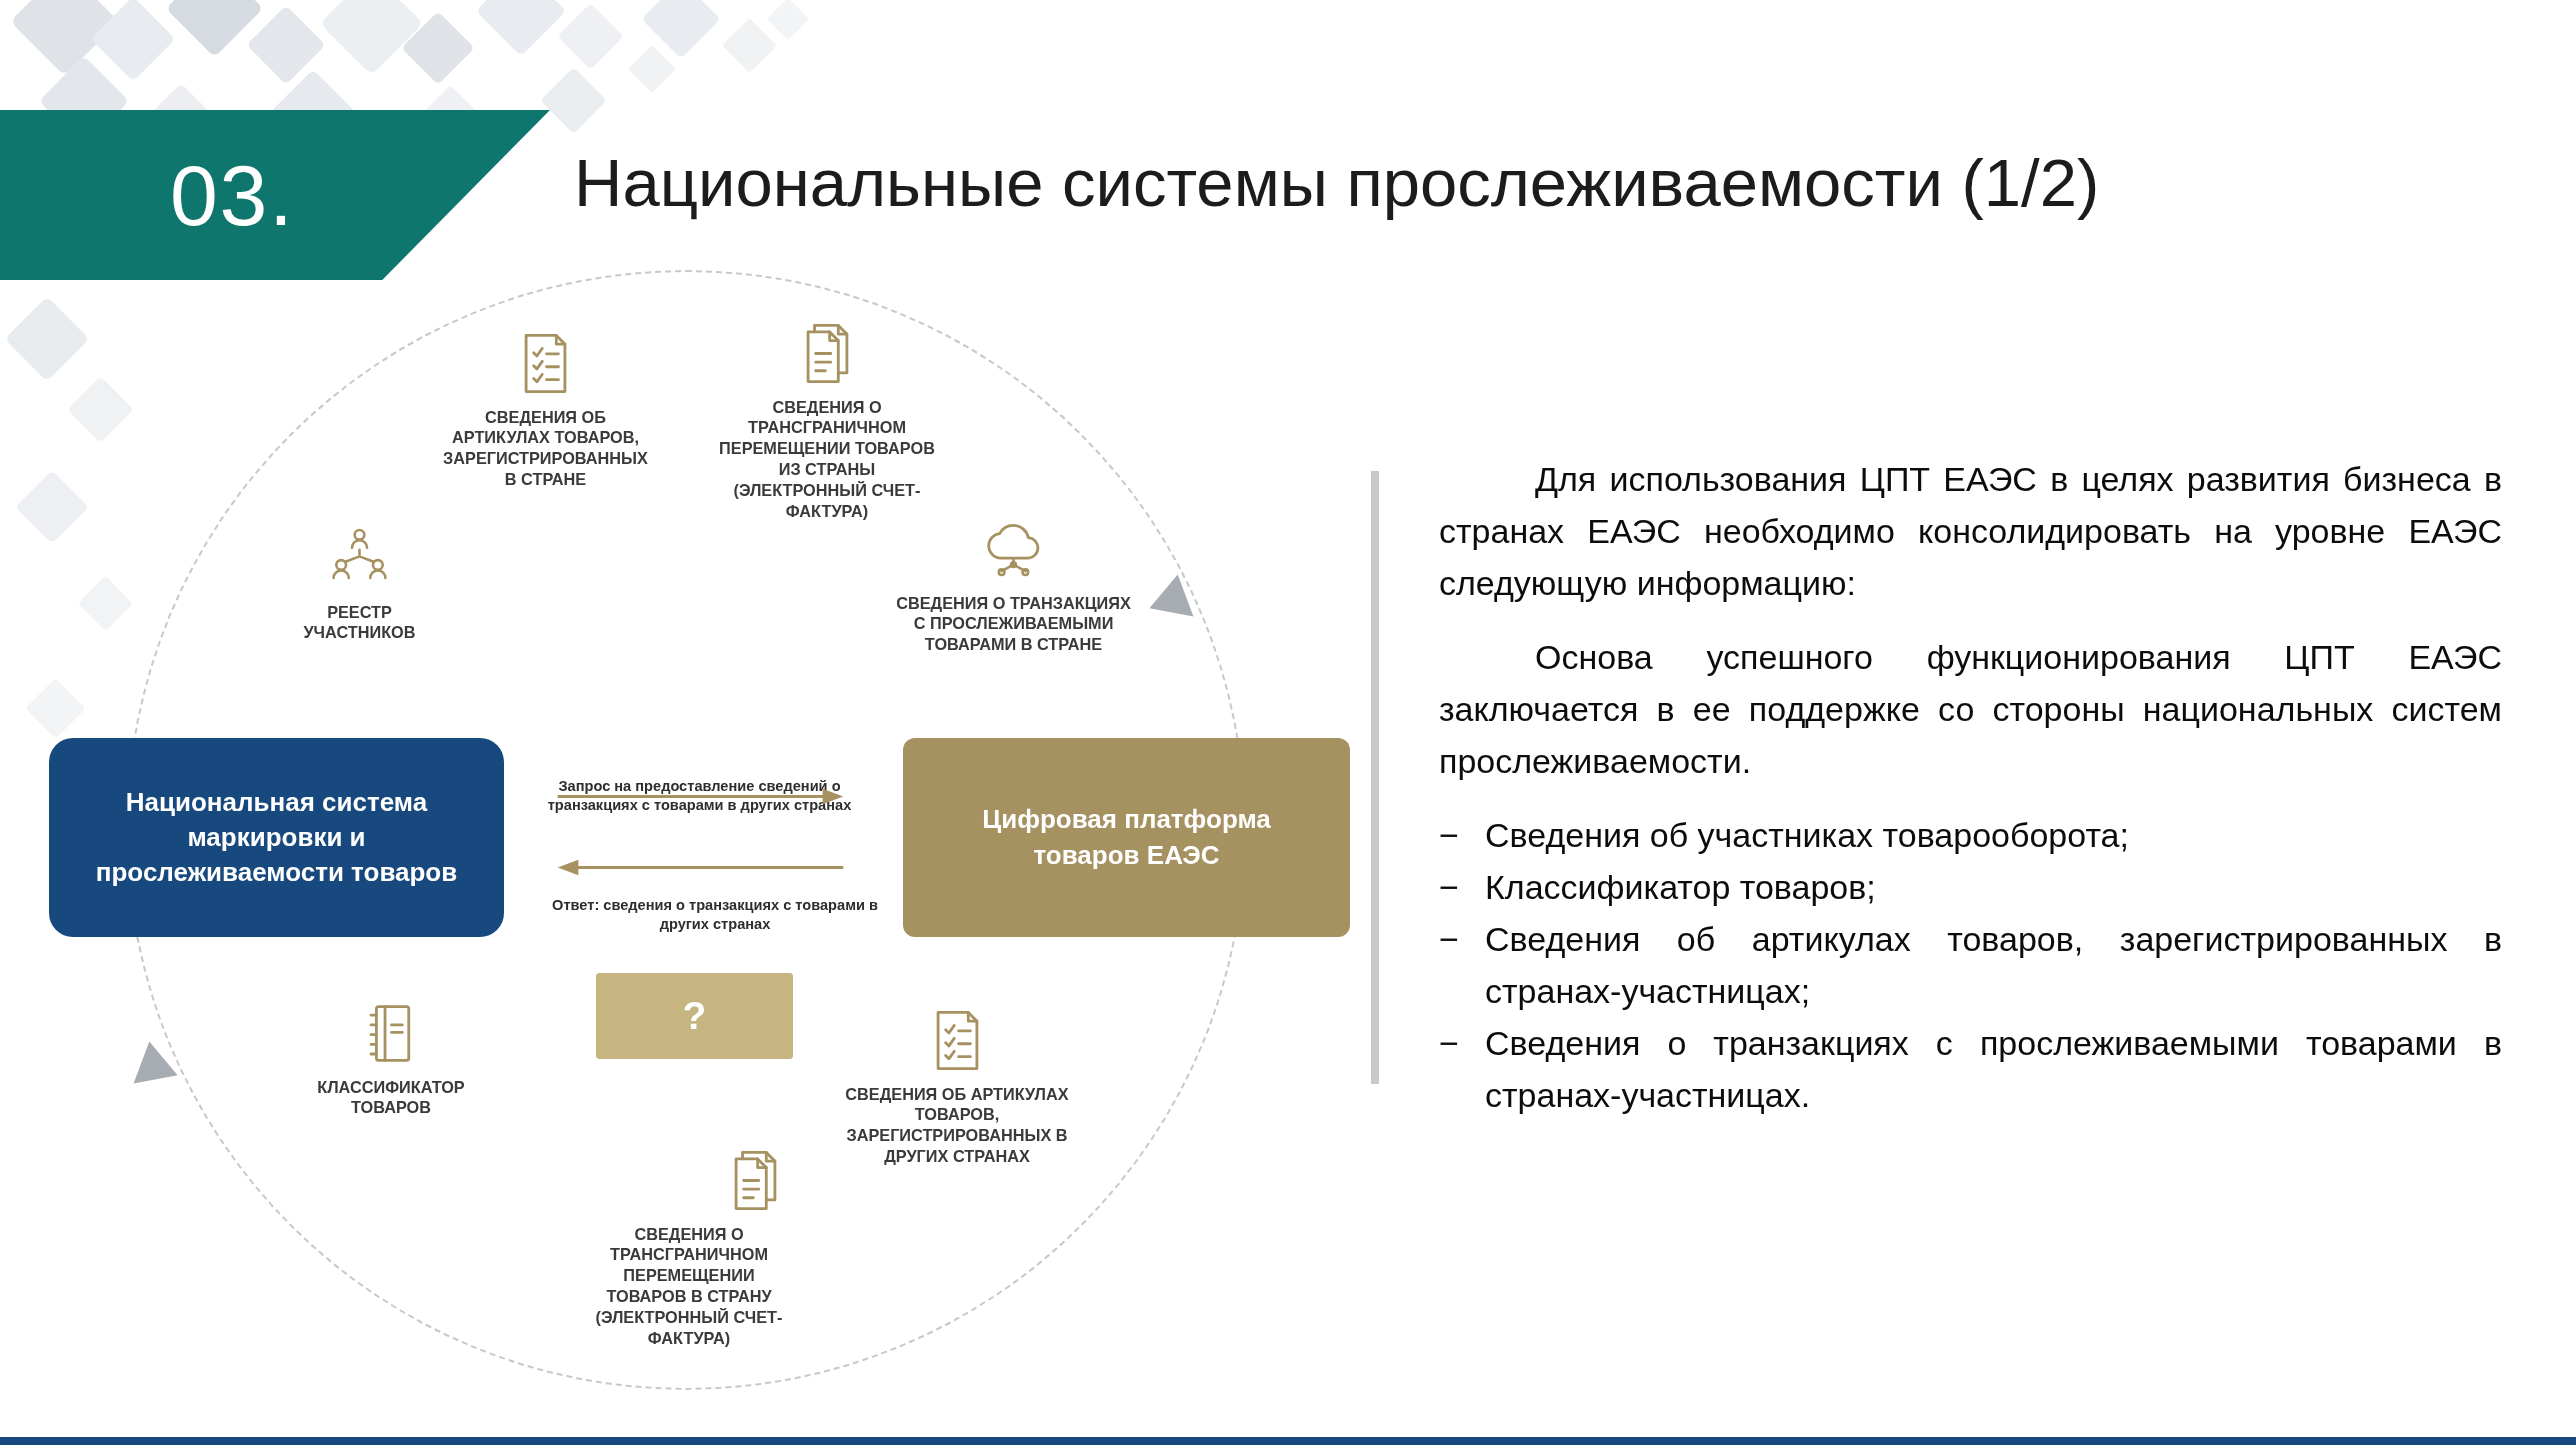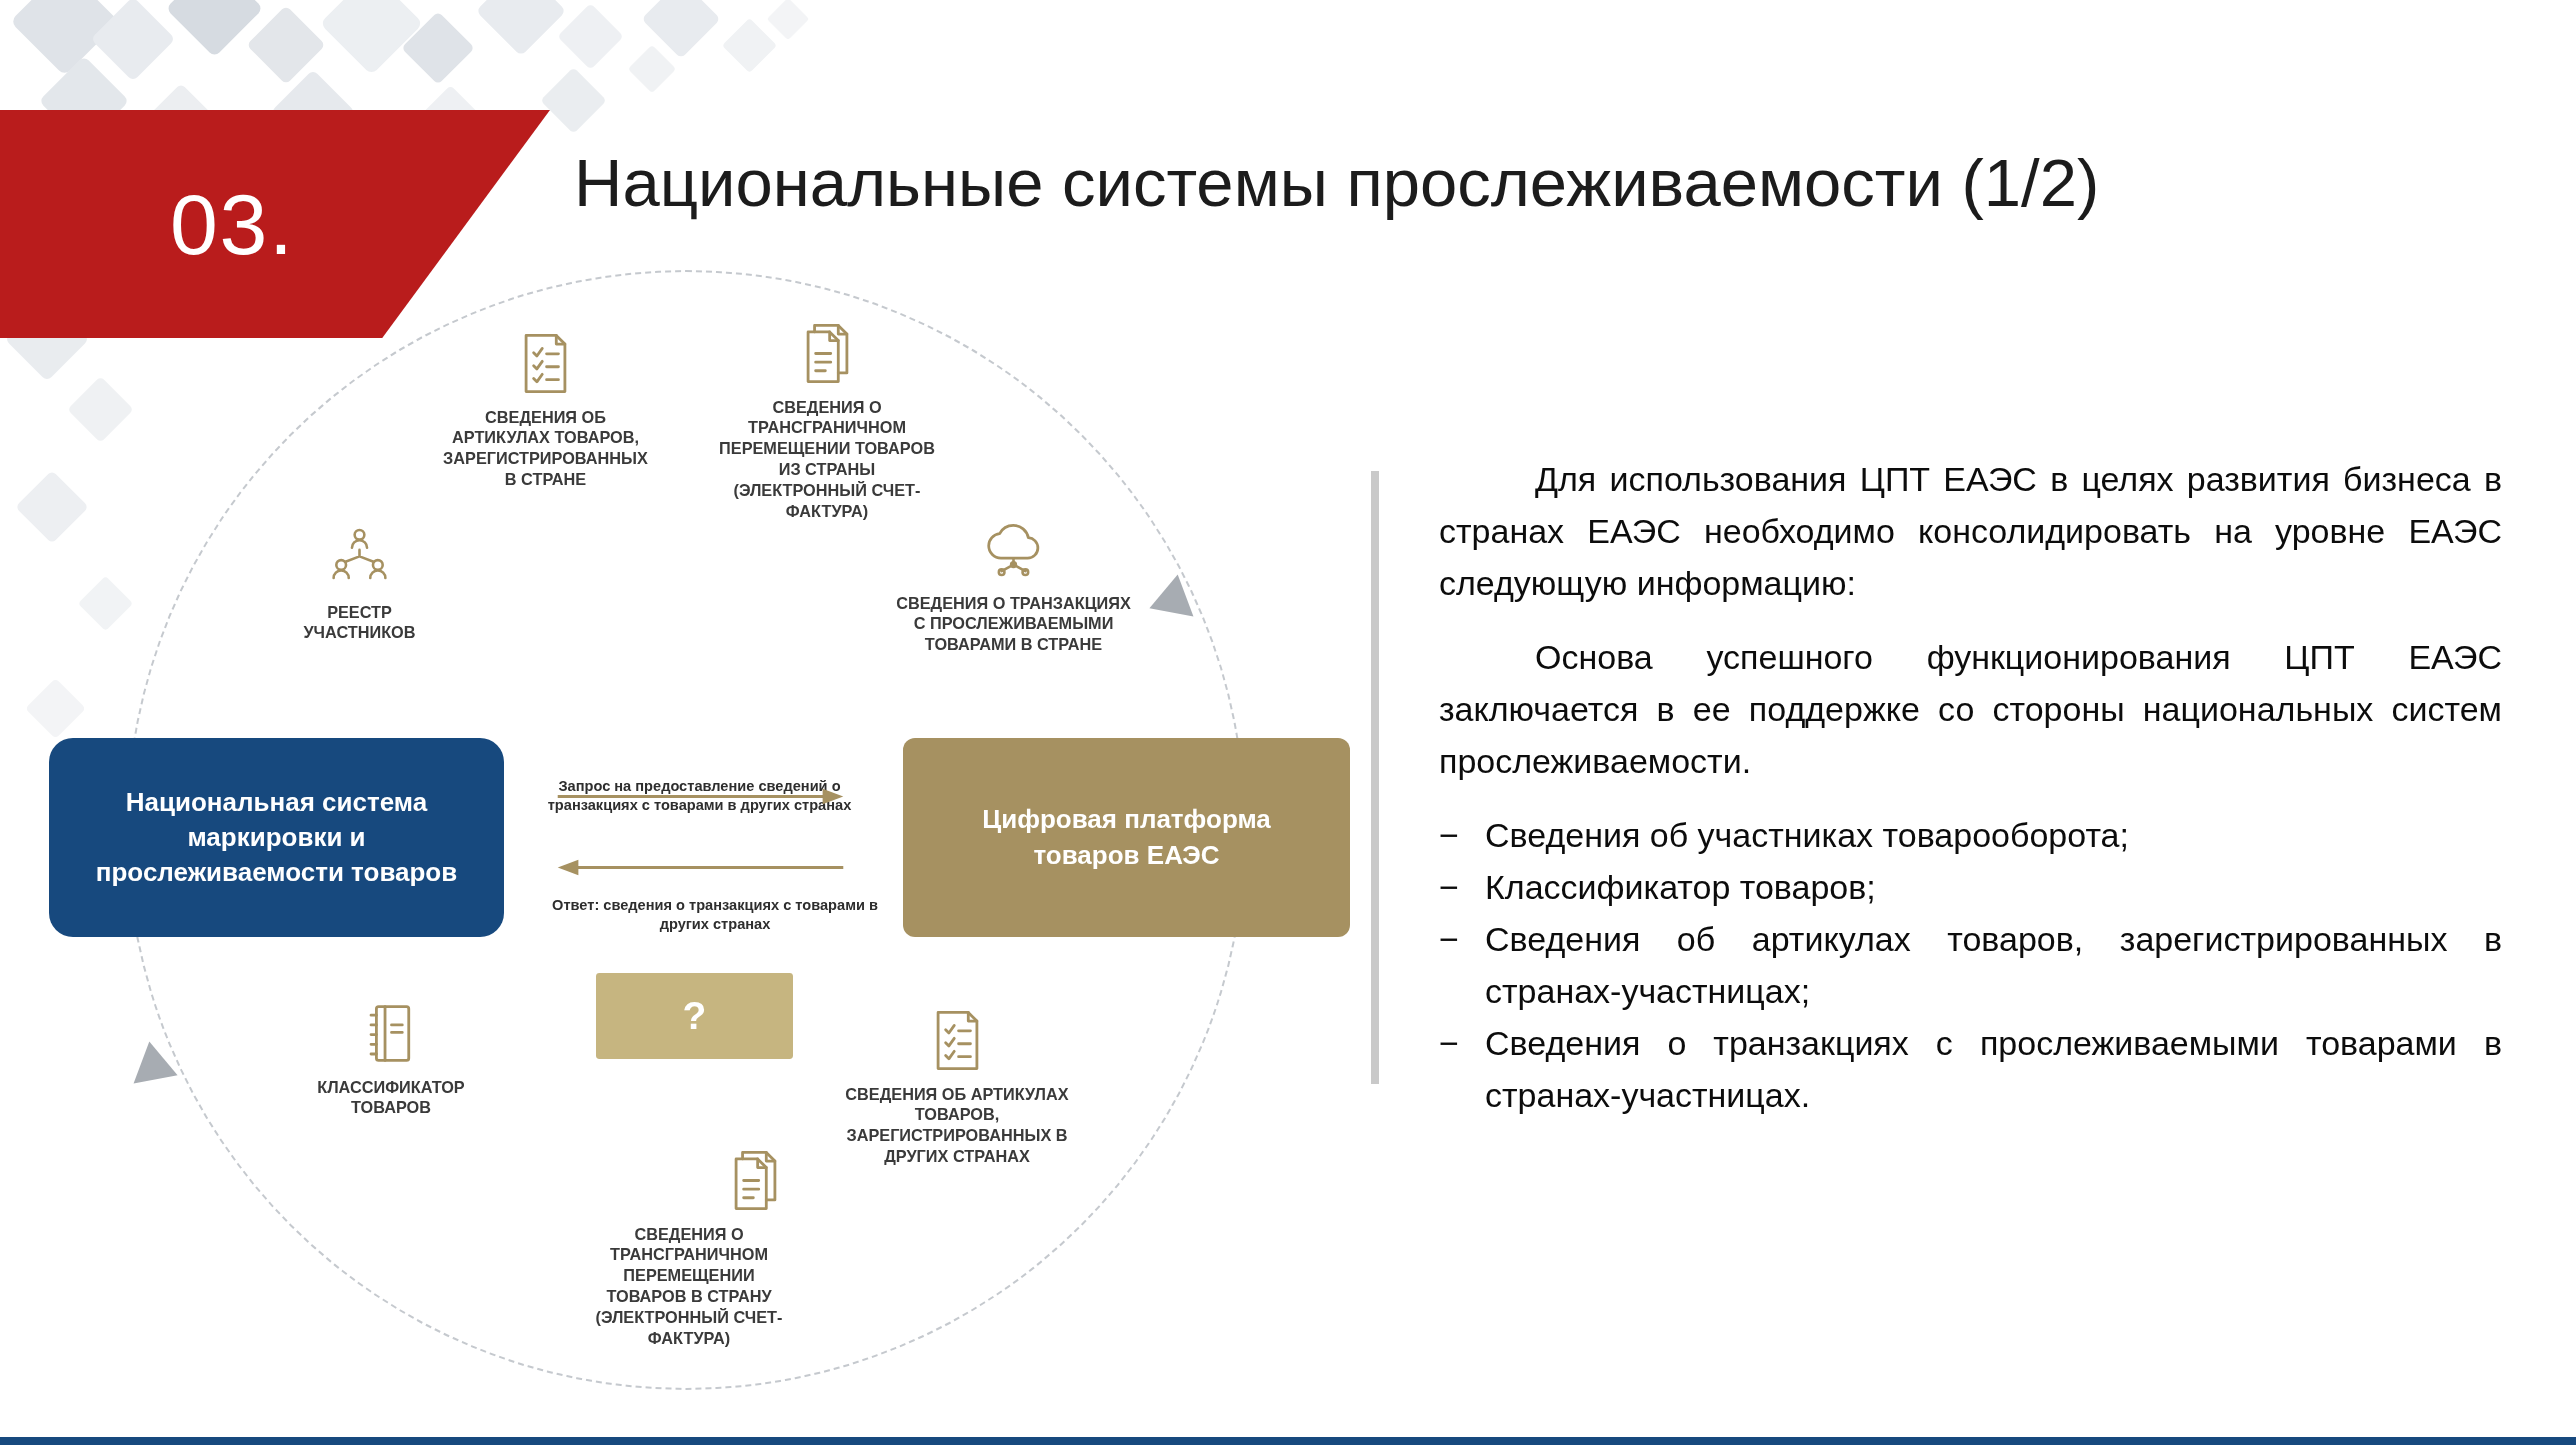--- a/index.html
+++ b/index.html
@@ -5,22 +5,22 @@
   html,body{margin:0;padding:0;background:#ffffff;}
   .slide{
     position:relative; width:2576px; height:1449px; overflow:hidden;
     background:#ffffff; font-family:"Liberation Sans", sans-serif;
   }
   
   .bg{position:absolute;inset:0;z-index:0;}
   .bg i{position:absolute;display:block;transform:rotate(45deg);border-radius:10%;}
   
   .banner{
-    position:absolute;left:0;top:110px;width:550px;height:228px;z-index:3;
-    background:#b91c1c;
+    position:absolute;left:0;top:110px;width:550px;height:170px;z-index:3;
+    background:#0f766e;
     clip-path:polygon(0 0,100% 0,69.5% 100%,0 100%);
     display:flex;align-items:center;
   }
   .banner .num{color:#ffffff;font-size:86px;font-weight:400;padding-left:170px;letter-spacing:1.7px;}
   .title{
     position:absolute;left:574px;top:144px;margin:0;z-index:3;
     font-size:67px;font-weight:400;color:#1c1c1c;letter-spacing:0;
   }
   
   .diagram{position:absolute;inset:0;z-index:2;}

